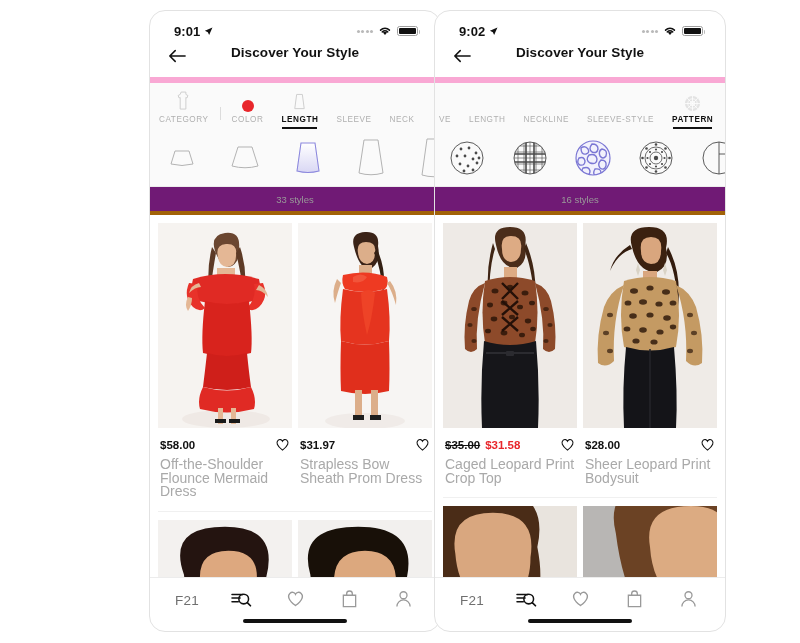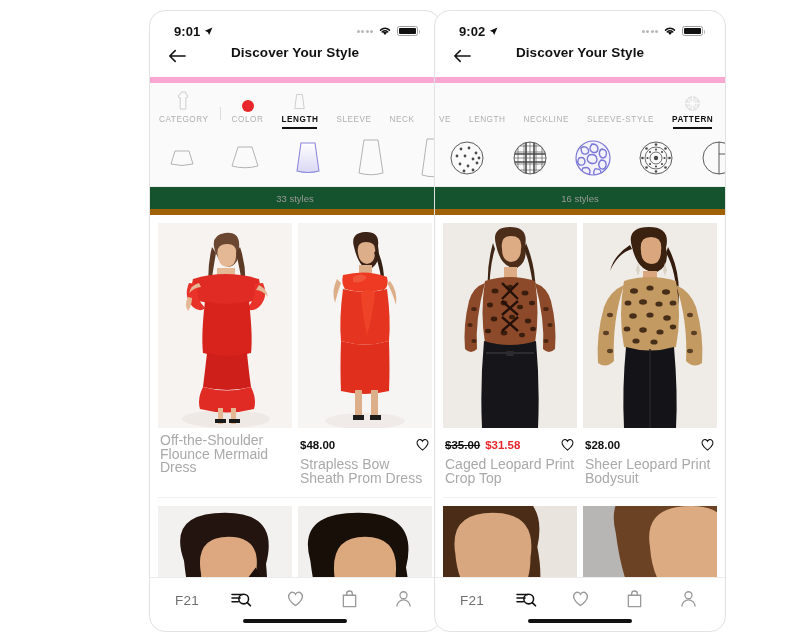--- a/index.html
+++ b/index.html
@@ -208,22 +208,22 @@
 
   
   .stylecount {
     flex: 0 0 28px;
     height: 28px;
     display: flex;
     align-items: center;
     justify-content: center;
     font-size: 9.5px;
     color: #999999;
-    background: #14532d;
-    border-bottom: 6px solid #a16207;
+    background: #701a75;
+    border-bottom: 4px solid #a16207;
     box-sizing: border-box;
   }
 
   
   .grid {
     flex: 1 1 auto;
     overflow: hidden;
     background: #ffffff;
     padding: 0 8px;
     box-sizing: border-box;
@@ -455,20 +455,30 @@
                 <path d="M48 164 q24 7 48 0 q6 12 3 22 q-27 7 -54 0 q-3 -10 3 -22z" fill="#e02a24"></path>
                 <path d="M44 60 q-8 2 -10 10 q6 -6 12 -6z" fill="#e4b795"></path>
                 <path d="M33 74 q-4 8 0 14 q4 -6 4 -13z" fill="#e4b795"></path>
                 <path d="M104 62 q8 4 9 12 q-6 -7 -12 -7z" fill="#e4b795"></path>
                 <rect x="63" y="185" width="5" height="16" fill="#e4b795"></rect>
                 <rect x="76" y="185" width="5" height="16" fill="#e4b795"></rect>
                 <rect x="60" y="196" width="11" height="4" fill="#191919"></rect>
                 <rect x="74" y="196" width="11" height="4" fill="#191919"></rect>
               </svg>
             </div>
+            <div class="priceline">
+              <div class="prices">
+                <span class="price">$58.00</span>
+              </div>
+              <span class="heart">
+                <svg viewBox="0 0 20 18" width="15" height="15">
+                  <path d="M10 16.5 C2 10.5 1.5 6 4 3.6 C6.2 1.5 9 2.4 10 4.6 C11 2.4 13.8 1.5 16 3.6 C18.5 6 18 10.5 10 16.5 Z" fill="none" stroke="#111" stroke-width="1.4"></path>
+                </svg>
+              </span>
+            </div>
             <div class="pname">Off-the-Shoulder Flounce Mermaid Dress</div>
           </div>
 
           <div class="card">
             <div class="photo">
               <svg viewBox="0 0 140 205" preserveAspectRatio="xMidYMid slice">
                 <rect width="140" height="205" fill="#f7f5f3"></rect>
                 <ellipse cx="70" cy="198" rx="40" ry="8" fill="#f0ebe8"></ellipse>
                 <path d="M59 24 q-4 -14 11 -15 q15 -1 13 14 q3 16 -6 22 q-12 4 -18 -21z" fill="#3b2317"></path>
                 <path d="M63 30 q-2 -11 8 -11 q11 0 9 11 q0 10 -8 11 q-8 -1 -9 -11z" fill="#dcae8a"></path>
@@ -482,21 +492,21 @@
                 <path d="M42 56 q-6 12 -2 24 q3 -12 6 -20z" fill="#dcae8a"></path>
                 <path d="M95 58 q8 10 6 24 q-4 -14 -9 -22z" fill="#dcae8a"></path>
                 <rect x="60" y="167" width="7" height="28" fill="#dcae8a"></rect>
                 <rect x="76" y="167" width="7" height="28" fill="#dcae8a"></rect>
                 <rect x="58" y="192" width="11" height="5" fill="#1d1d1d"></rect>
                 <rect x="75" y="192" width="11" height="5" fill="#1d1d1d"></rect>
               </svg>
             </div>
             <div class="priceline">
               <div class="prices">
-                <span class="price">$48.00</span>
+                <span class="price">$31.97</span>
               </div>
               <span class="heart">
                 <svg viewBox="0 0 20 18" width="15" height="15">
                   <path d="M10 16.5 C2 10.5 1.5 6 4 3.6 C6.2 1.5 9 2.4 10 4.6 C11 2.4 13.8 1.5 16 3.6 C18.5 6 18 10.5 10 16.5 Z" fill="none" stroke="#111" stroke-width="1.4"></path>
                 </svg>
               </span>
             </div>
             <div class="pname">Strapless Bow Sheath Prom Dress</div>
           </div>
 

